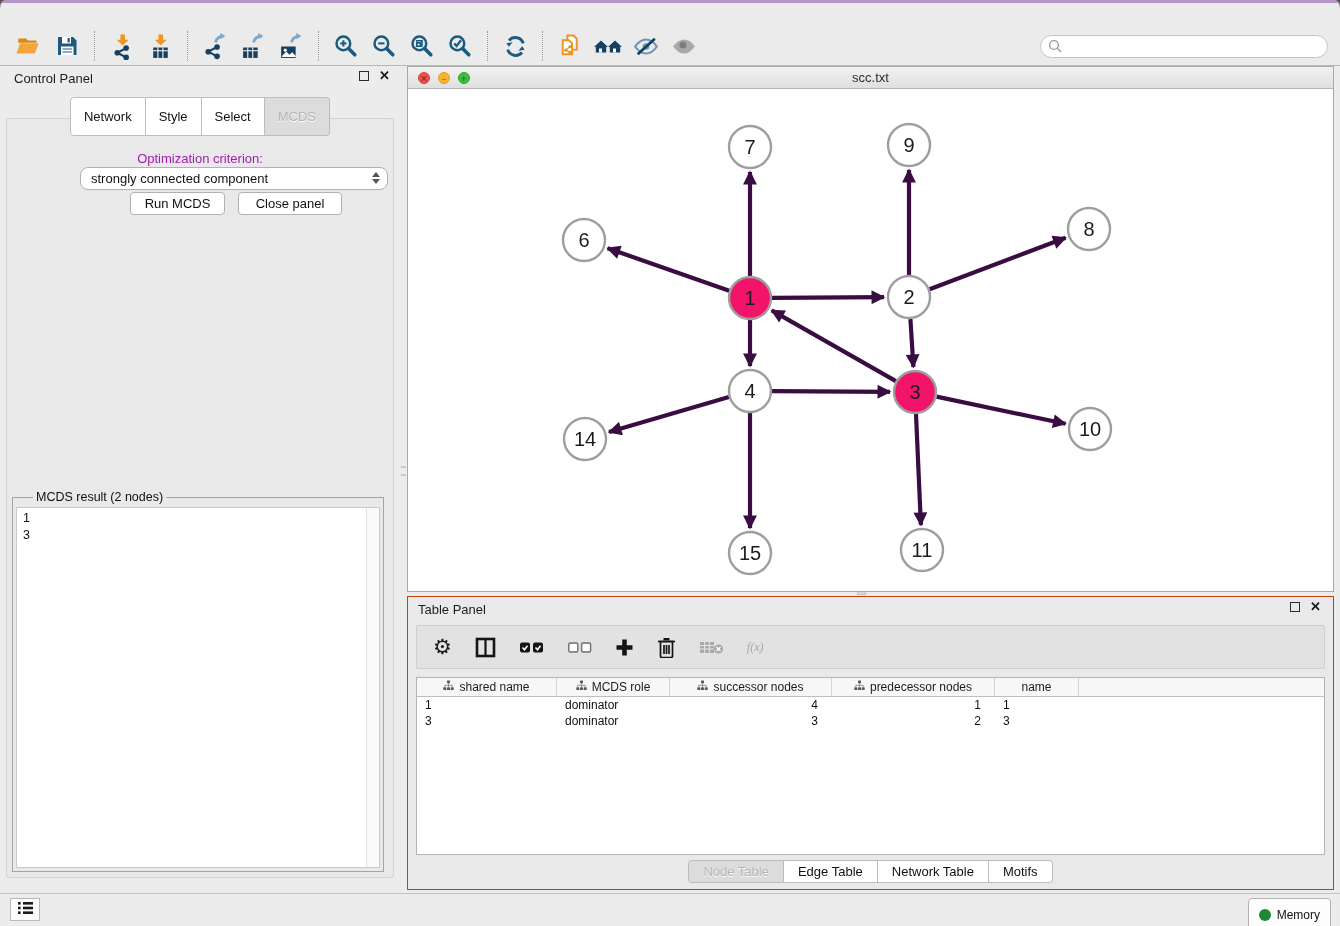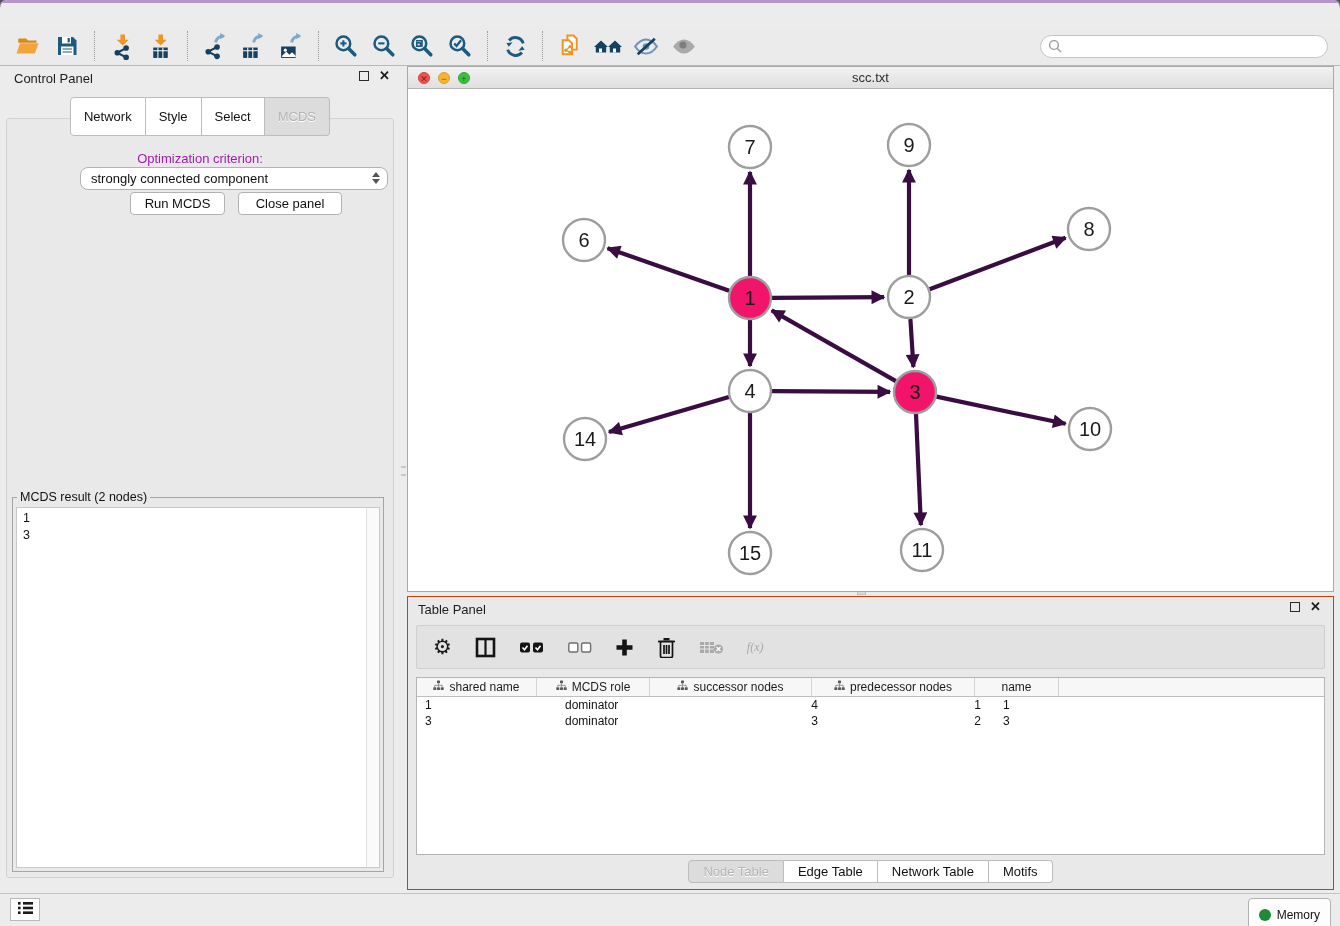--- a/index.html
+++ b/index.html
@@ -48,21 +48,21 @@
   .tri-up{width:0;height:0;border-left:4px solid transparent;border-right:4px solid transparent;
           border-bottom:5px solid #555;}
   .tri-down{width:0;height:0;border-left:4px solid transparent;border-right:4px solid transparent;
           border-top:5px solid #555;}
   .cp-btn{position:absolute;top:126px;height:23px;background:#fff;border:1px solid #b2b2b2;
           border-radius:4px;font-size:13px;color:#111;cursor:default;margin-left:36px;}
   #run-btn{left:94px;width:95px;}
   #closepanel-btn{left:202px;width:104px;}
   #mcds-fieldset{position:absolute;left:12px;top:424px;width:372px;height:382px;margin:0;
       border:1px solid #a5a5a5;padding:0;background:transparent;}
-  #mcds-fieldset legend{font-size:12.5px;color:#111;margin-left:4px;padding:0 3px;}
+  #mcds-fieldset legend{font-size:12.5px;color:#111;margin-left:20px;padding:0 3px;}
   .mcds-inner{position:absolute;left:3px;top:3px;right:3px;bottom:3px;background:#fff;
       border:1px solid #c9c9c9;}
   .mcds-scroll{position:absolute;right:0;top:0;bottom:0;width:13px;background:#fafafa;border-left:1px solid #e2e2e2;}
   .mcds-lines{position:absolute;left:6px;top:2px;font-size:12.5px;color:#111;line-height:17px;}
   
   #net-window{position:absolute;left:407px;top:66px;width:927px;height:526px;background:#fff;
       border:1px solid #a8a8a8;}
   #net-titlebar{position:absolute;left:0;top:0;width:100%;height:22px;
       background:linear-gradient(#f2f2f2,#dfdfdf);border-bottom:1px solid #b5b5b5;}
   #net-titlebar .title{position:absolute;left:0;right:0;text-align:center;line-height:21px;
@@ -451,21 +451,21 @@
             <circle cx="19.5" cy="9" r="4.6" fill="#a9a9a9"></circle>
             <path d="M17.5 7l4 4m0-4l-4 4" stroke="#fff" stroke-width="1.4"></path>
           </svg>
         </button>
         <button class="tp-icon">
           <span class="fx-glyph">f(x)</span>
         </button>
       </div>
     <div id="tp-table">
       <div id="tbl-head">
-          <div class="th" style="width: 120px;">
+          <div class="th" style="width: 140px;">
             <span><svg width="11" height="11" viewBox="0 0 11 11">
                 <g fill="#5a5a5a">
                   <rect x="4" y="0.5" width="3" height="2.8" rx="0.6"></rect>
                   <rect x="0.3" y="7.2" width="3" height="2.8" rx="0.6"></rect>
                   <rect x="4" y="7.2" width="3" height="2.8" rx="0.6"></rect>
                   <rect x="7.7" y="7.2" width="3" height="2.8" rx="0.6"></rect>
                 </g>
                 <g stroke="#8a8a8a" stroke-width="0.9" fill="none">
                   <path d="M5.5 3.3v2M1.8 7.2V5.3h7.4v1.9M5.5 5.3v1.9"></path>
                 </g>

